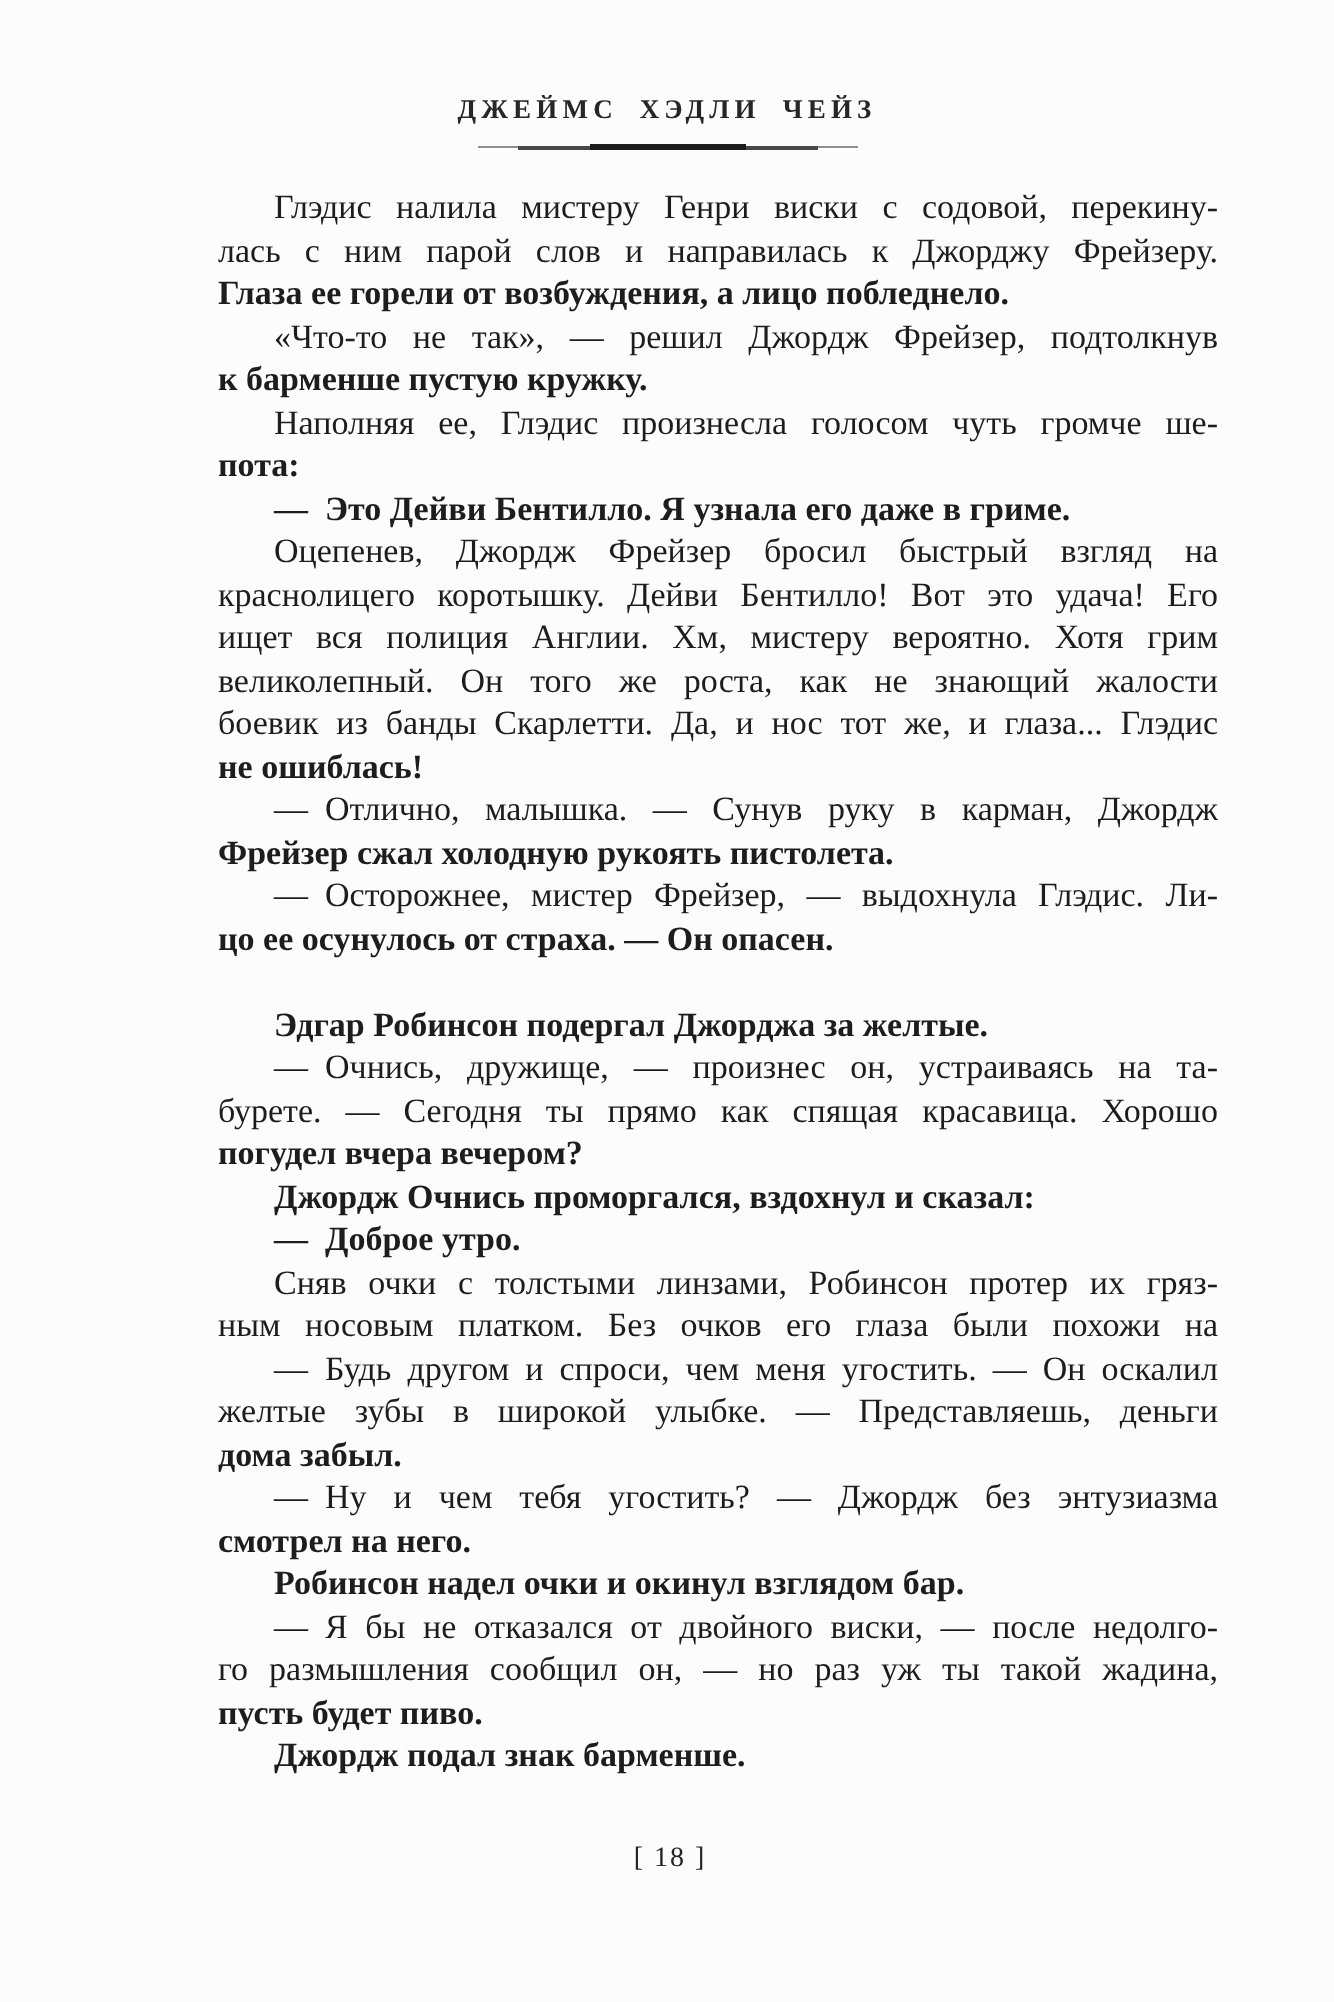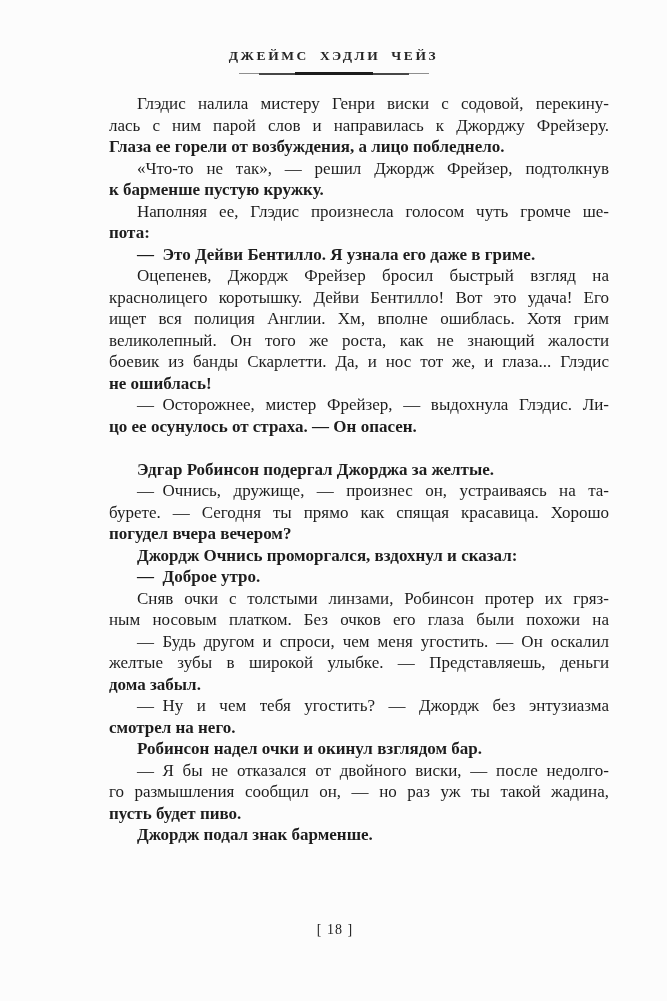--- a/index.html
+++ b/index.html
@@ -96,24 +96,28 @@
       <div class="paragraph">
         <div class="line first">Наполняя ее, Глэдис произнесла голосом чуть громче ше-</div>
         <div class="line last">пота:</div>
       </div>
       <div class="paragraph">
         <div class="line first last">— Это Дейви Бентилло. Я узнала его даже в гриме.</div>
       </div>
       <div class="paragraph">
         <div class="line first">Оцепенев, Джордж Фрейзер бросил быстрый взгляд на</div>
         <div class="line">краснолицего коротышку. Дейви Бентилло! Вот это удача! Его</div>
-        <div class="line">ищет вся полиция Англии. Хм, вполне ошиблась. Хотя грим</div>
+        <div class="line">ищет вся полиция Англии. Хм, мистеру вероятно. Хотя грим</div>
         <div class="line">великолепный. Он того же роста, как не знающий жалости</div>
         <div class="line">боевик из банды Скарлетти. Да, и нос тот же, и глаза... Глэдис</div>
         <div class="line last">не ошиблась!</div>
+      </div>
+      <div class="paragraph">
+        <div class="line first">— Отлично, малышка. — Сунув руку в карман, Джордж</div>
+        <div class="line last">Фрейзер сжал холодную рукоять пистолета.</div>
       </div>
       <div class="paragraph">
         <div class="line first">— Осторожнее, мистер Фрейзер, — выдохнула Глэдис. Ли-</div>
         <div class="line last">цо ее осунулось от страха. — Он опасен.</div>
       </div>
       <div class="paragraph section-break">
         <div class="line first last">Эдгар Робинсон подергал Джорджа за желтые.</div>
       </div>
       <div class="paragraph">
         <div class="line first">— Очнись, дружище, — произнес он, устраиваясь на та-</div>

